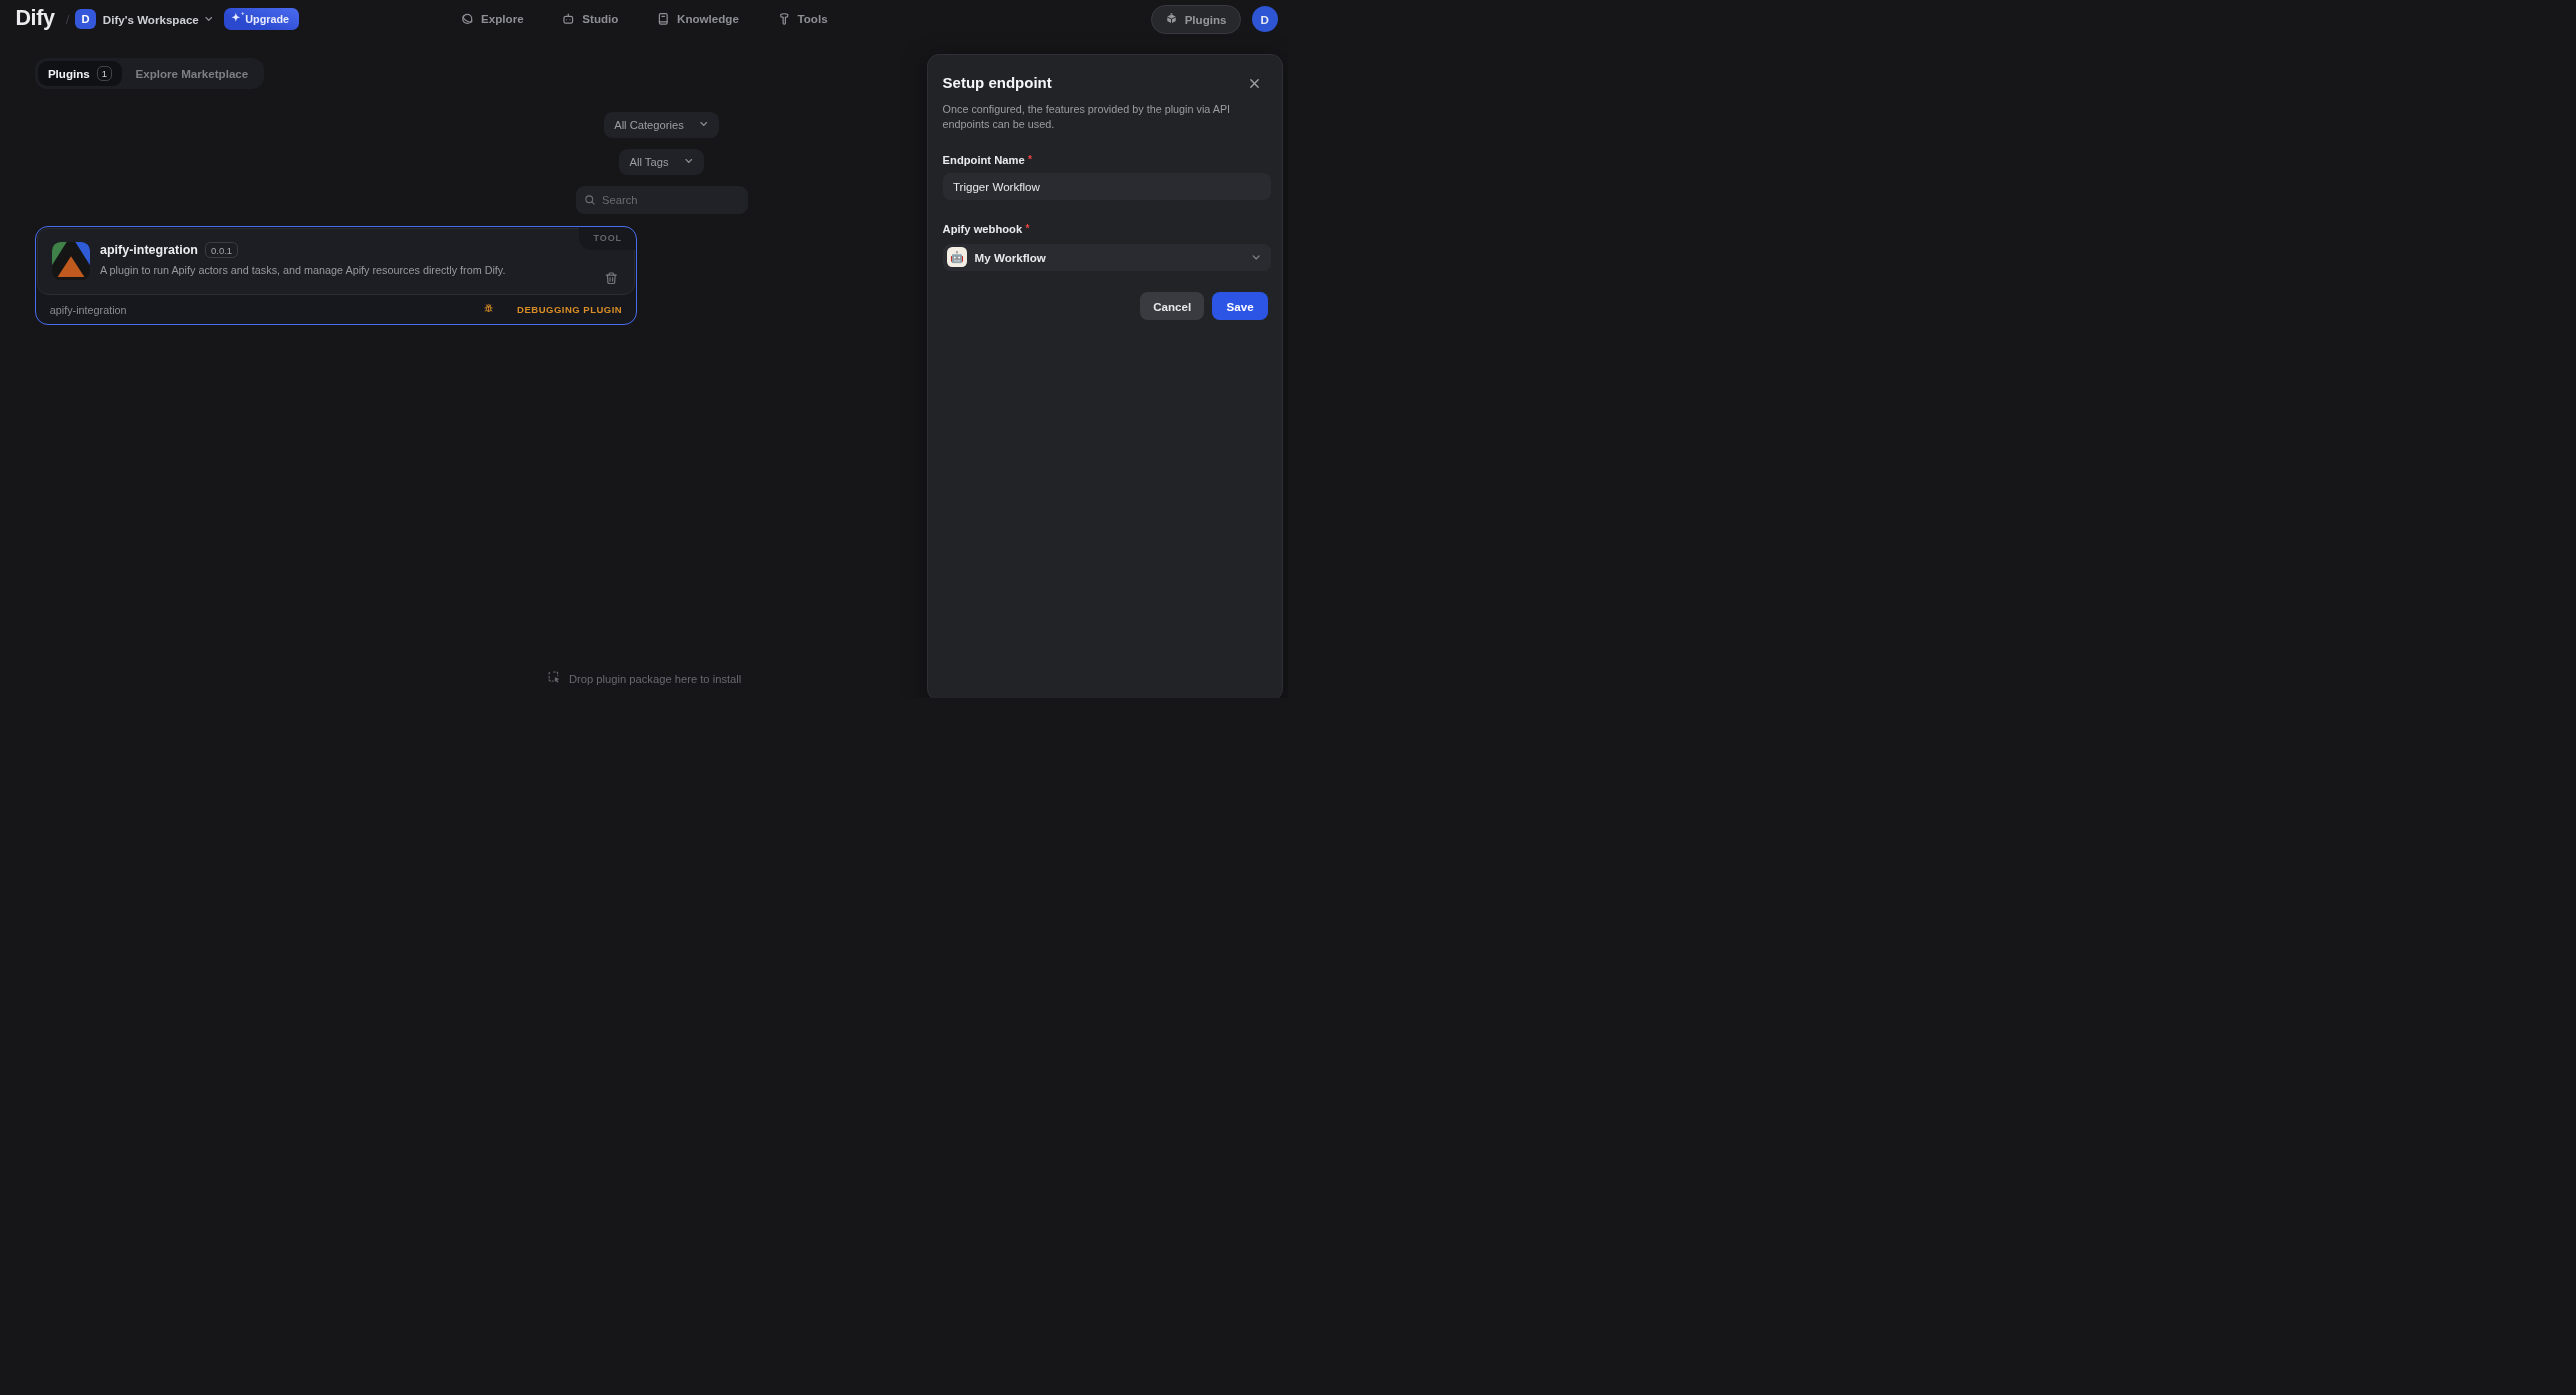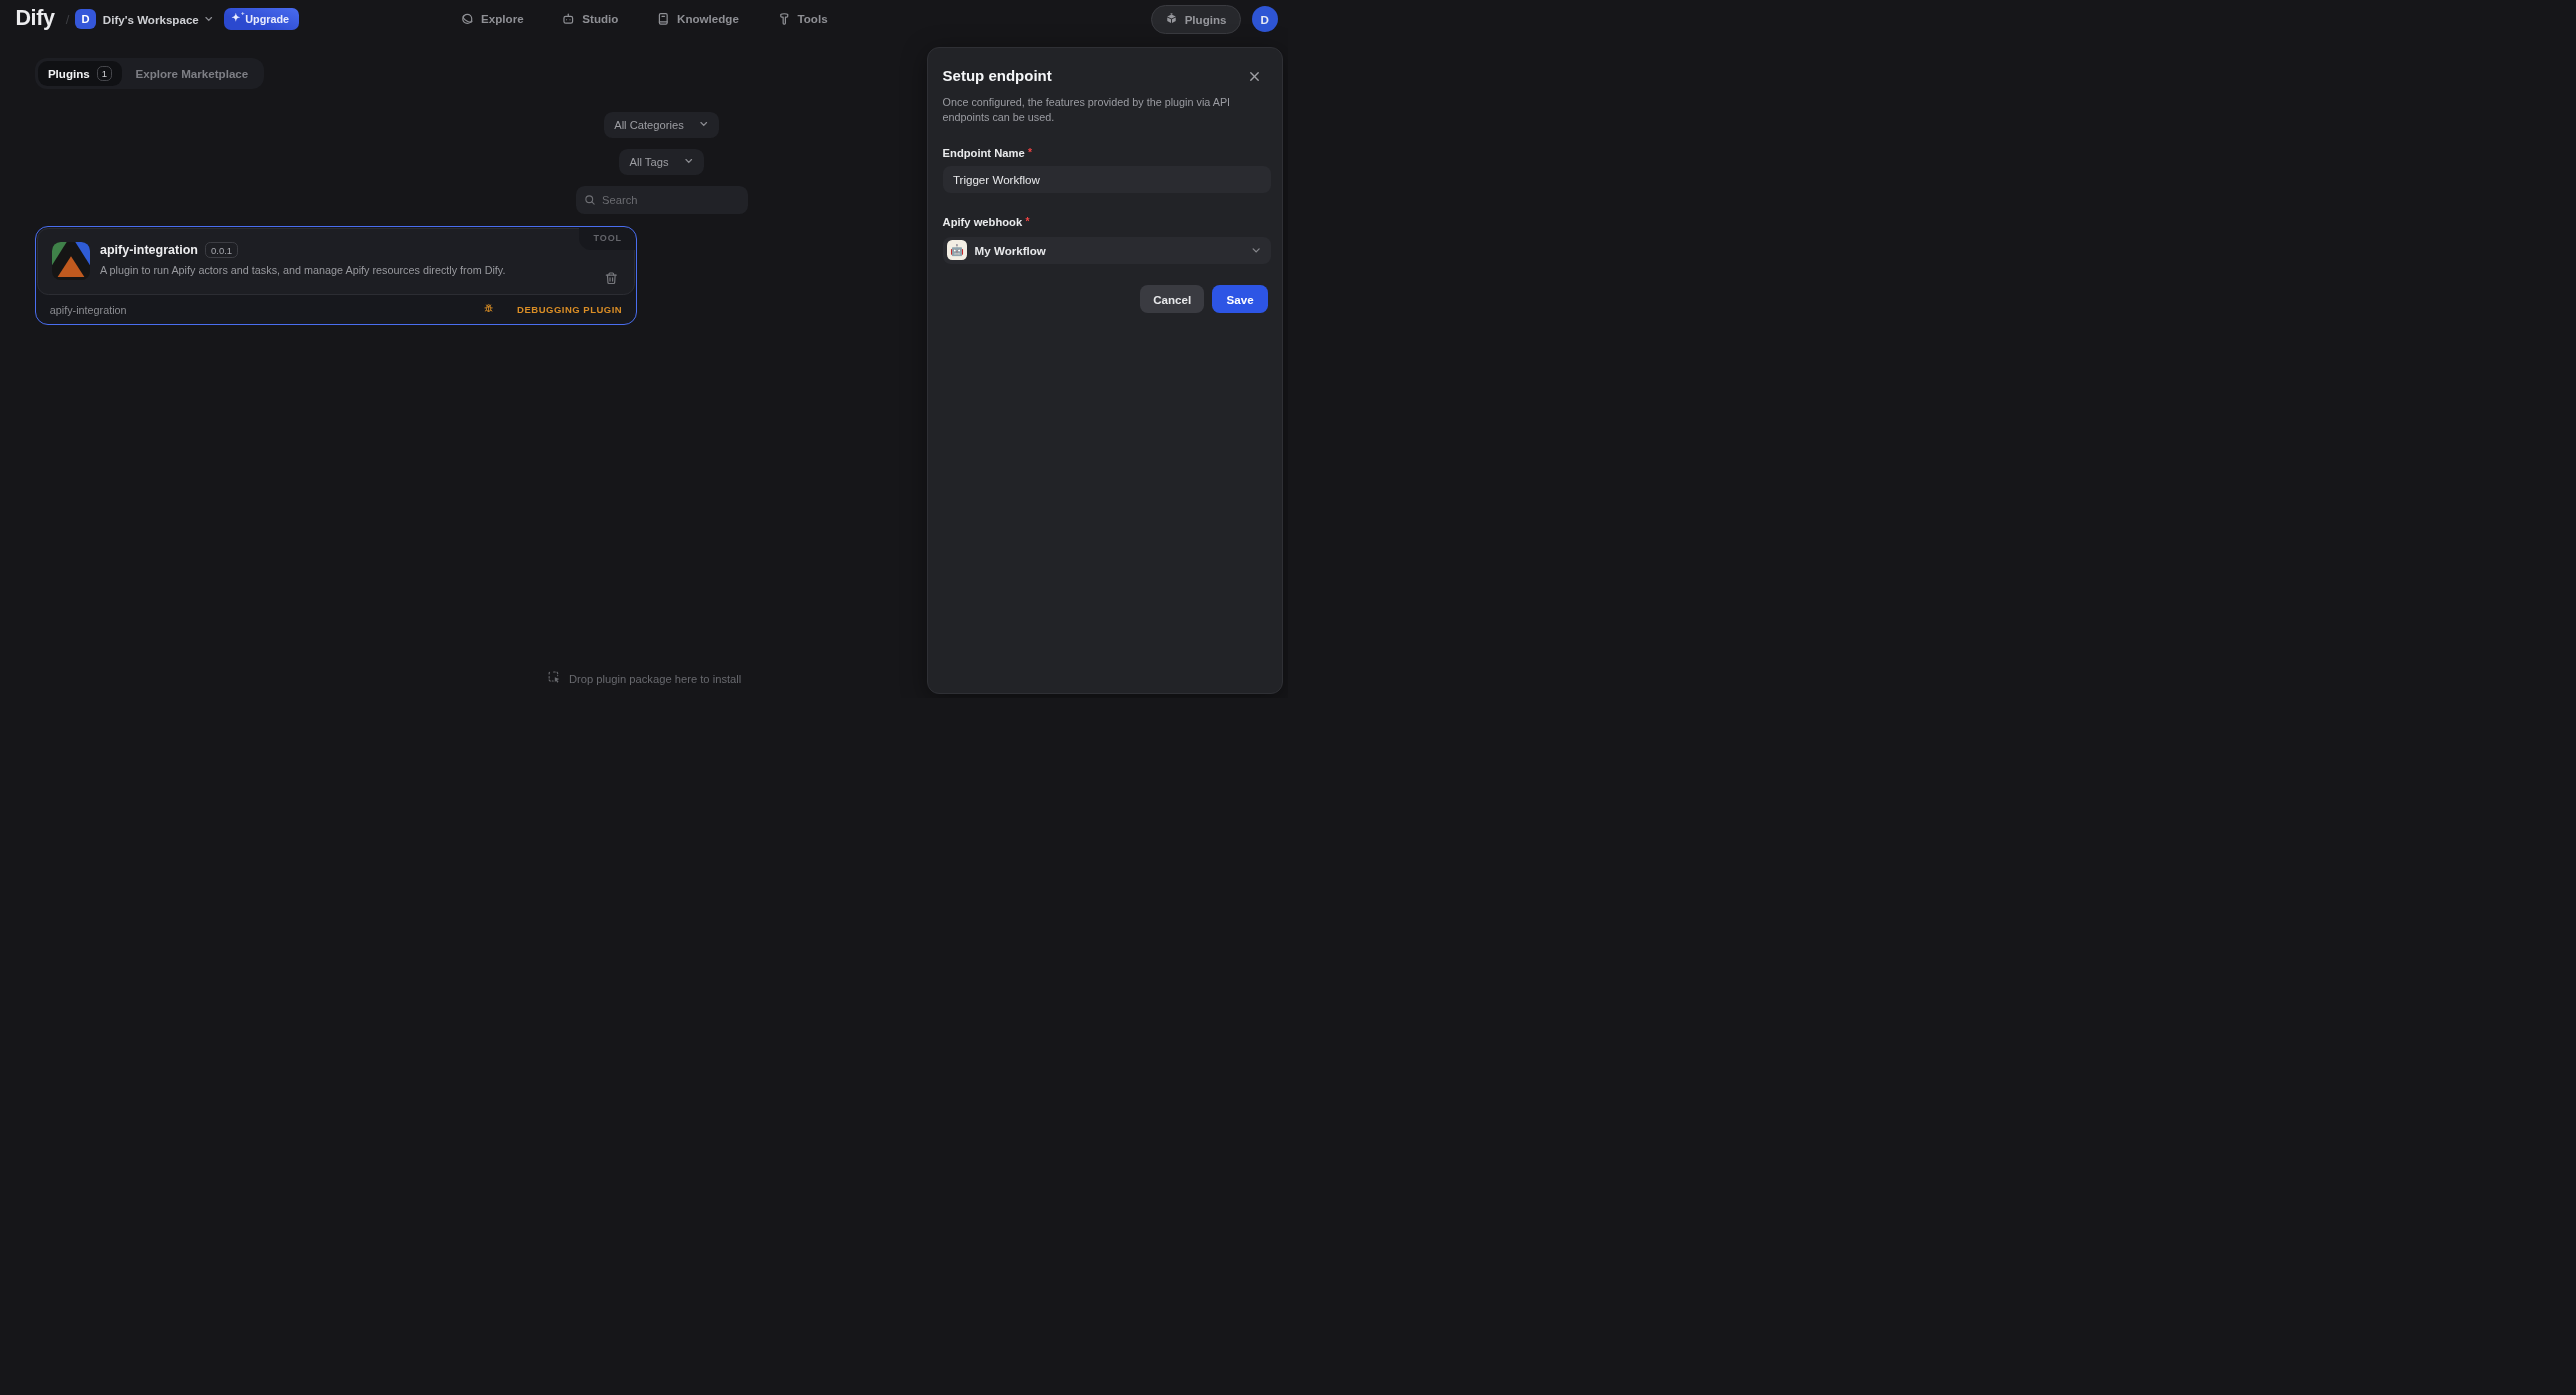--- a/index.html
+++ b/index.html
@@ -141,21 +141,21 @@
 
   
   .drop-hint {
     position:absolute; left:50%; transform:translateX(-50%); bottom:11.2px;
     display:flex; align-items:center; gap:7.7px;
     color:#68696e; font-size:11.2px;
   }
 
   
   .panel {
-    position:absolute; top:47px; left:927px; width:356px; height:647px;
+    position:absolute; top:54px; left:927px; width:356px; height:647px;
     background:#222327; border:0.9px solid #2f3035; border-radius:12px;
     box-shadow:0 5.2px 26px rgba(0,0,0,.4);
     padding:19px 13.8px 0 14.6px;
   }
   .panel-head { display:flex; align-items:flex-start; justify-content:space-between; }
   .panel-title { font-size:15px; font-weight:700; color:#f5f6f8; }
   .close-btn {
     background:none; border:none; color:#9fa0a5; cursor:pointer; padding:1.7px;
     margin:1.7px 5.2px 0 0;
   }

